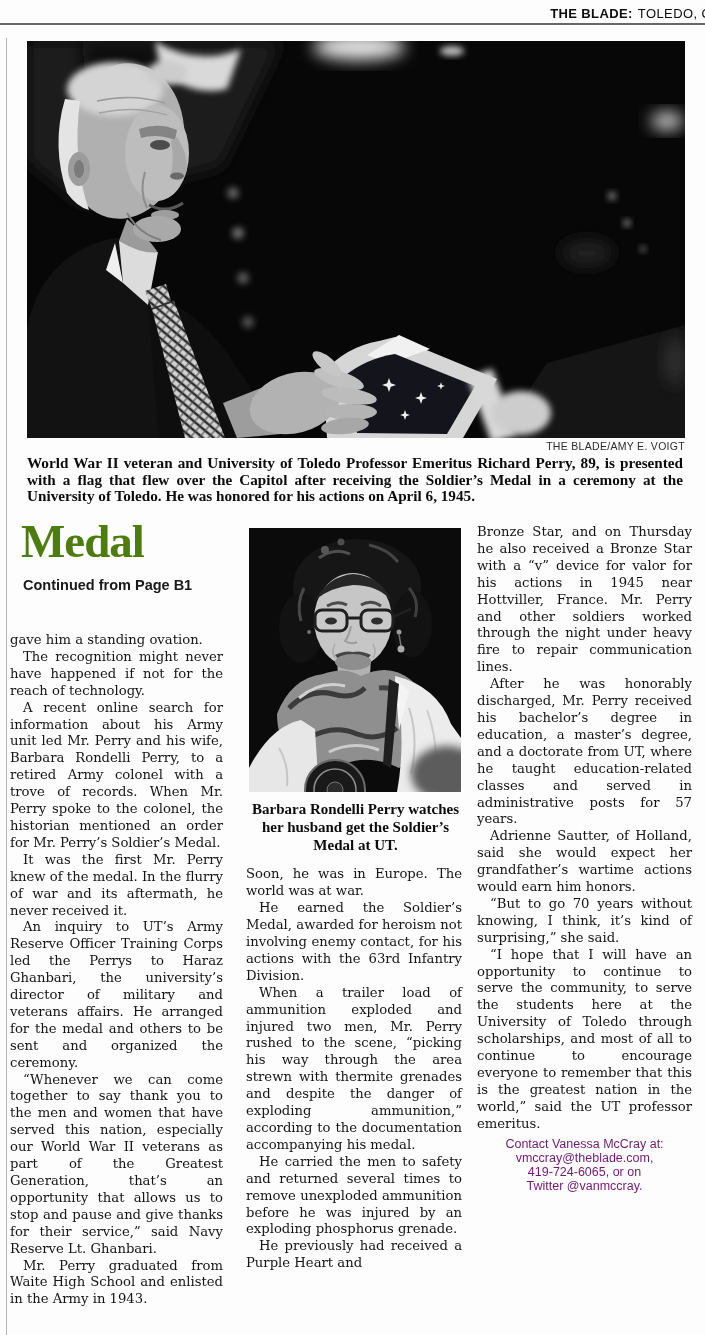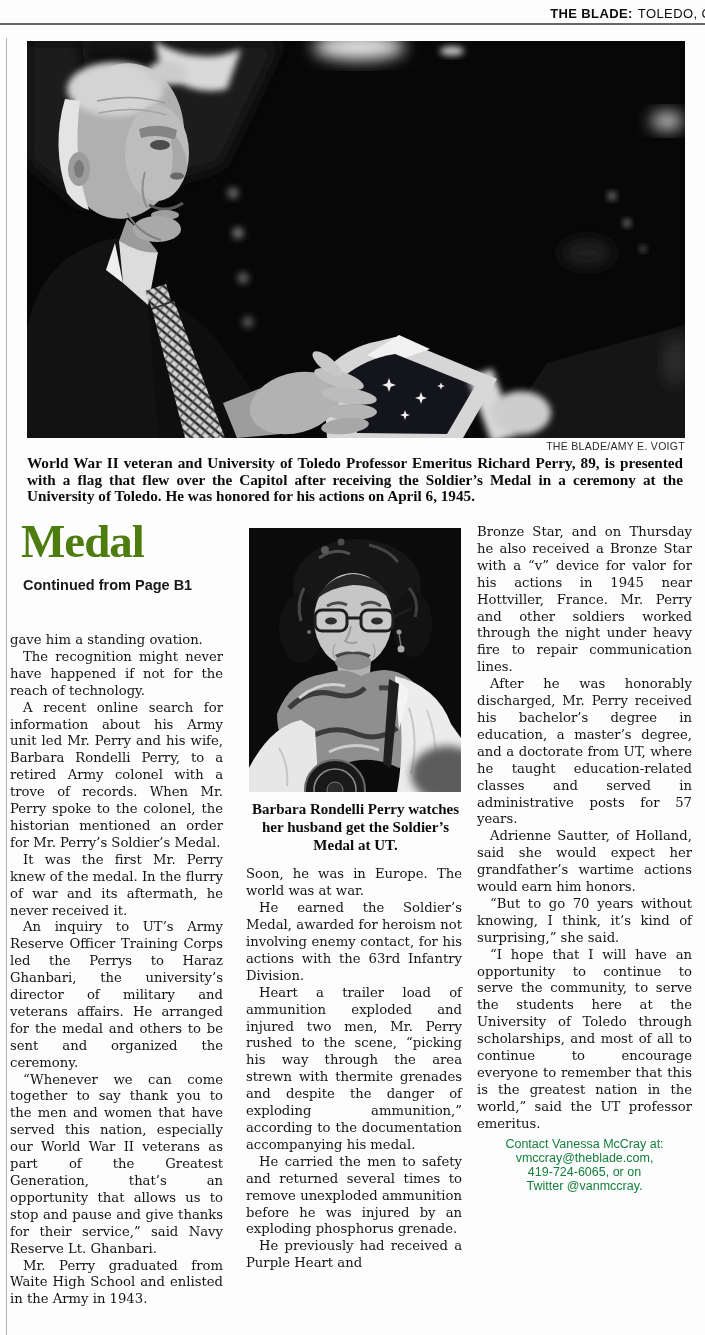--- a/index.html
+++ b/index.html
@@ -39,21 +39,21 @@
   .para { margin:0; }
   .para.indent { text-indent:13px; }
 
   .inline-photo   { margin:0 0 9px 3px; width:212px; height:264px; }
   .inline-caption { margin:0 0 12px 3px; text-align:center;
                     font-family:"Liberation Serif", serif; font-weight:bold;
                     font-size:15px; line-height:17.8px; color:#0c0c0c; }
 
   .contact { margin-top:4px; text-align:center;
              font-family:"Liberation Sans", sans-serif;
-             font-size:12.5px; line-height:14px; color:#15803d; }
+             font-size:12.5px; line-height:14px; color:#701a75; }
 </style>
 </head>
 <body>
 
 <div class="page">
 
   <div class="masthead">
     <span class="mh-bold">THE BLADE:</span><span class="mh-light">TOLEDO, O</span>
   </div>
   <div class="top-rule"></div>
@@ -226,21 +226,21 @@
           <ellipse cx="198" cy="246" rx="36" ry="28" fill="#5c5c5c" filter="url(#bb4)"></ellipse>
           <circle cx="86" cy="262" r="30" fill="#191919" stroke="#6b6b6b" stroke-width="2"></circle>
           <circle cx="86" cy="262" r="21" fill="none" stroke="#8d8d8d" stroke-width="1.5"></circle>
           <circle cx="86" cy="262" r="8" fill="#2c2c2c" stroke="#777777" stroke-width="1"></circle>
         </g>
       </svg>
     </figure>
     <div class="inline-caption">Barbara Rondelli Perry watches her husband get the Soldier’s Medal at UT.</div>
     <p class="para">Soon, he was in Europe. The world was at war.</p>
     <p class="para indent">He earned the Soldier’s Medal, awarded for heroism not involving enemy contact, for his actions with the 63rd Infantry Division.</p>
-    <p class="para indent">Heart a trailer load of ammunition exploded and injured two men, Mr. Perry rushed to the scene, “picking his way through the area strewn with thermite grenades and despite the danger of exploding ammunition,” according to the documentation accompanying his medal.</p>
+    <p class="para indent">When a trailer load of ammunition exploded and injured two men, Mr. Perry rushed to the scene, “picking his way through the area strewn with thermite grenades and despite the danger of exploding ammunition,” according to the documentation accompanying his medal.</p>
     <p class="para indent">He carried the men to safety and returned several times to remove unexploded ammunition before he was injured by an exploding phosphorus grenade.</p>
     <p class="para indent">He previously had received a Purple Heart and</p>
   </div>
 
   <div class="col col3">
     <p class="para">Bronze Star, and on Thursday he also received a Bronze Star with a “v” device for valor for his actions in 1945 near Hottviller, France. Mr. Perry and other soldiers worked through the night under heavy fire to repair communication lines.</p>
     <p class="para indent">After he was honorably discharged, Mr. Perry received his bachelor’s degree in education, a master’s degree, and a doctorate from UT, where he taught education-related classes and served in administrative posts for 57 years.</p>
     <p class="para indent">Adrienne Sautter, of Holland, said she would expect her grandfather’s wartime actions would earn him honors.</p>
     <p class="para indent">“But to go 70 years without knowing, I think, it’s kind of surprising,” she said.</p>
     <p class="para indent">“I hope that I will have an opportunity to continue to serve the community, to serve the students here at the University of Toledo through scholarships, and most of all to continue to encourage everyone to remember that this is the greatest nation in the world,” said the UT professor emeritus.</p>

